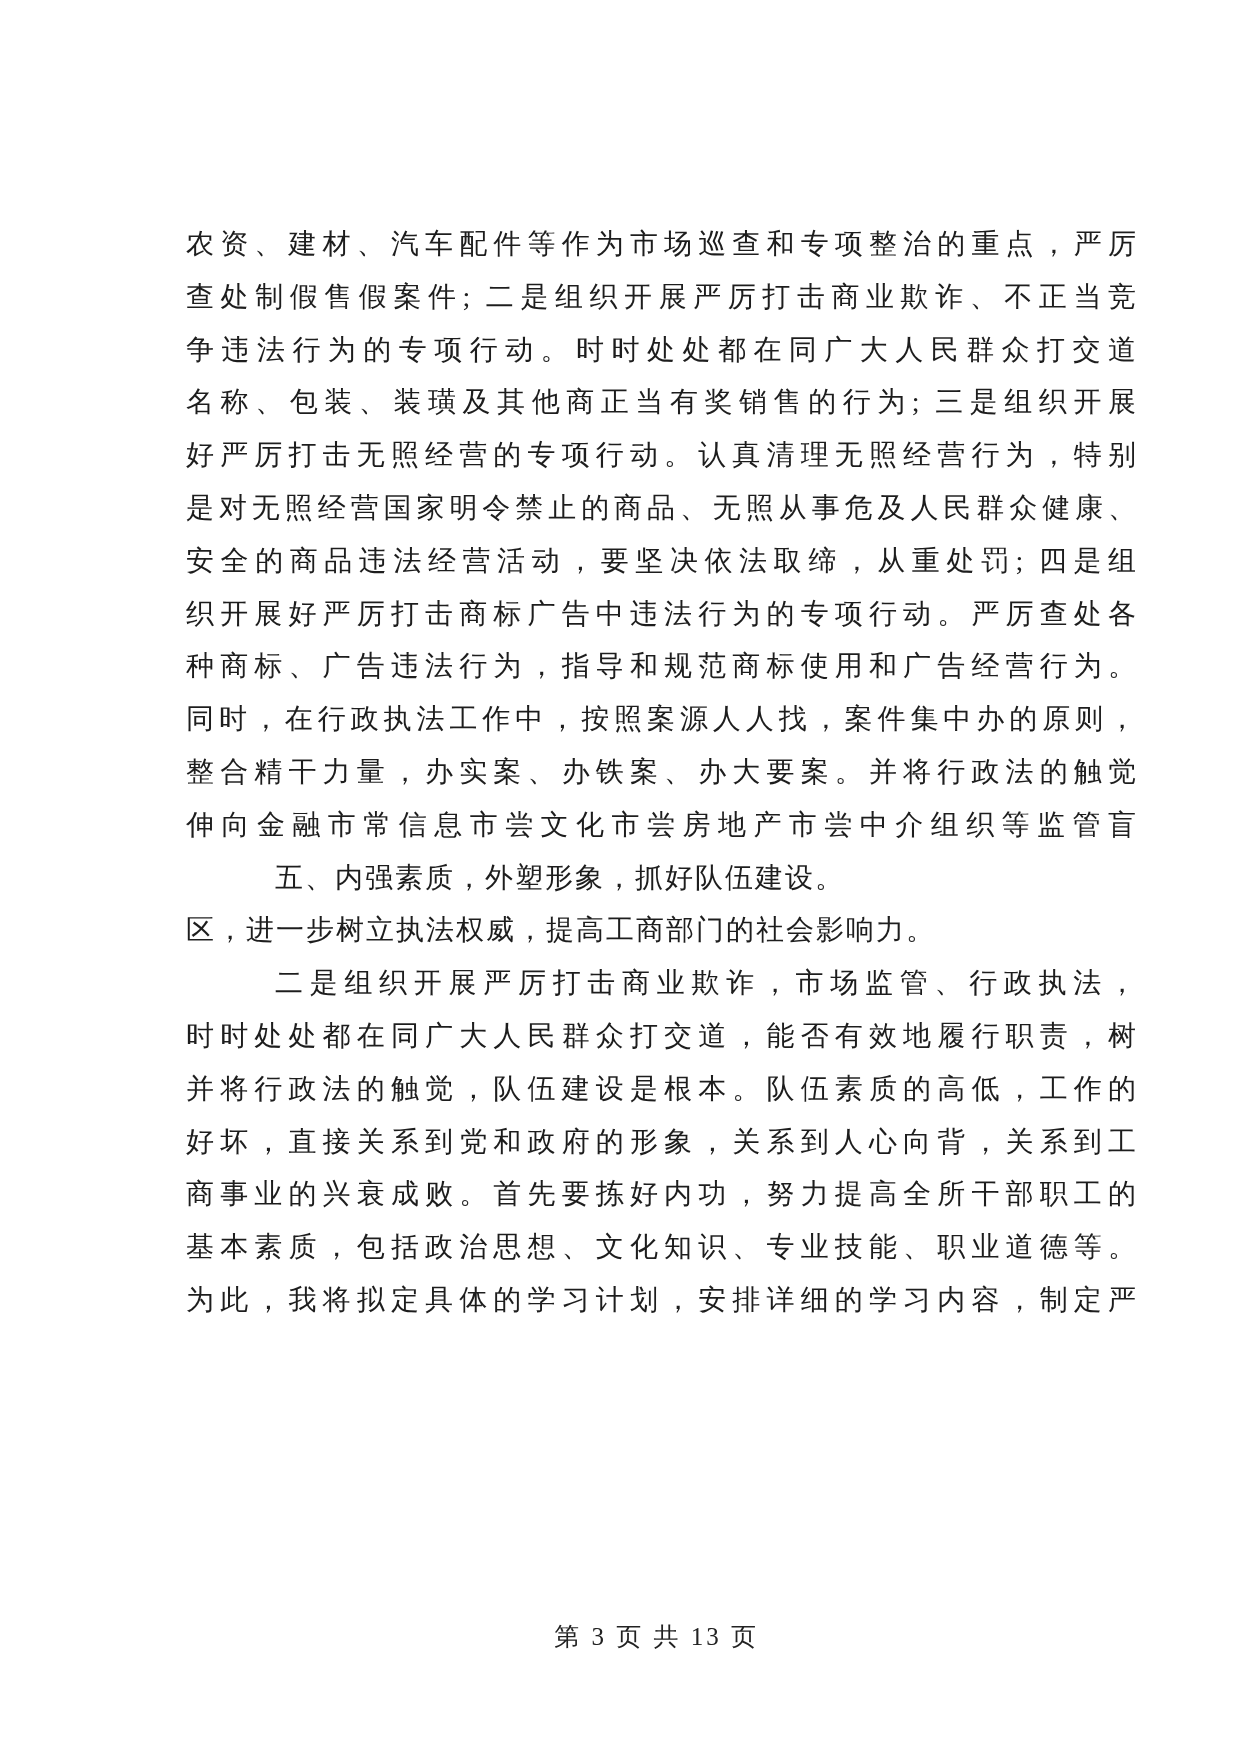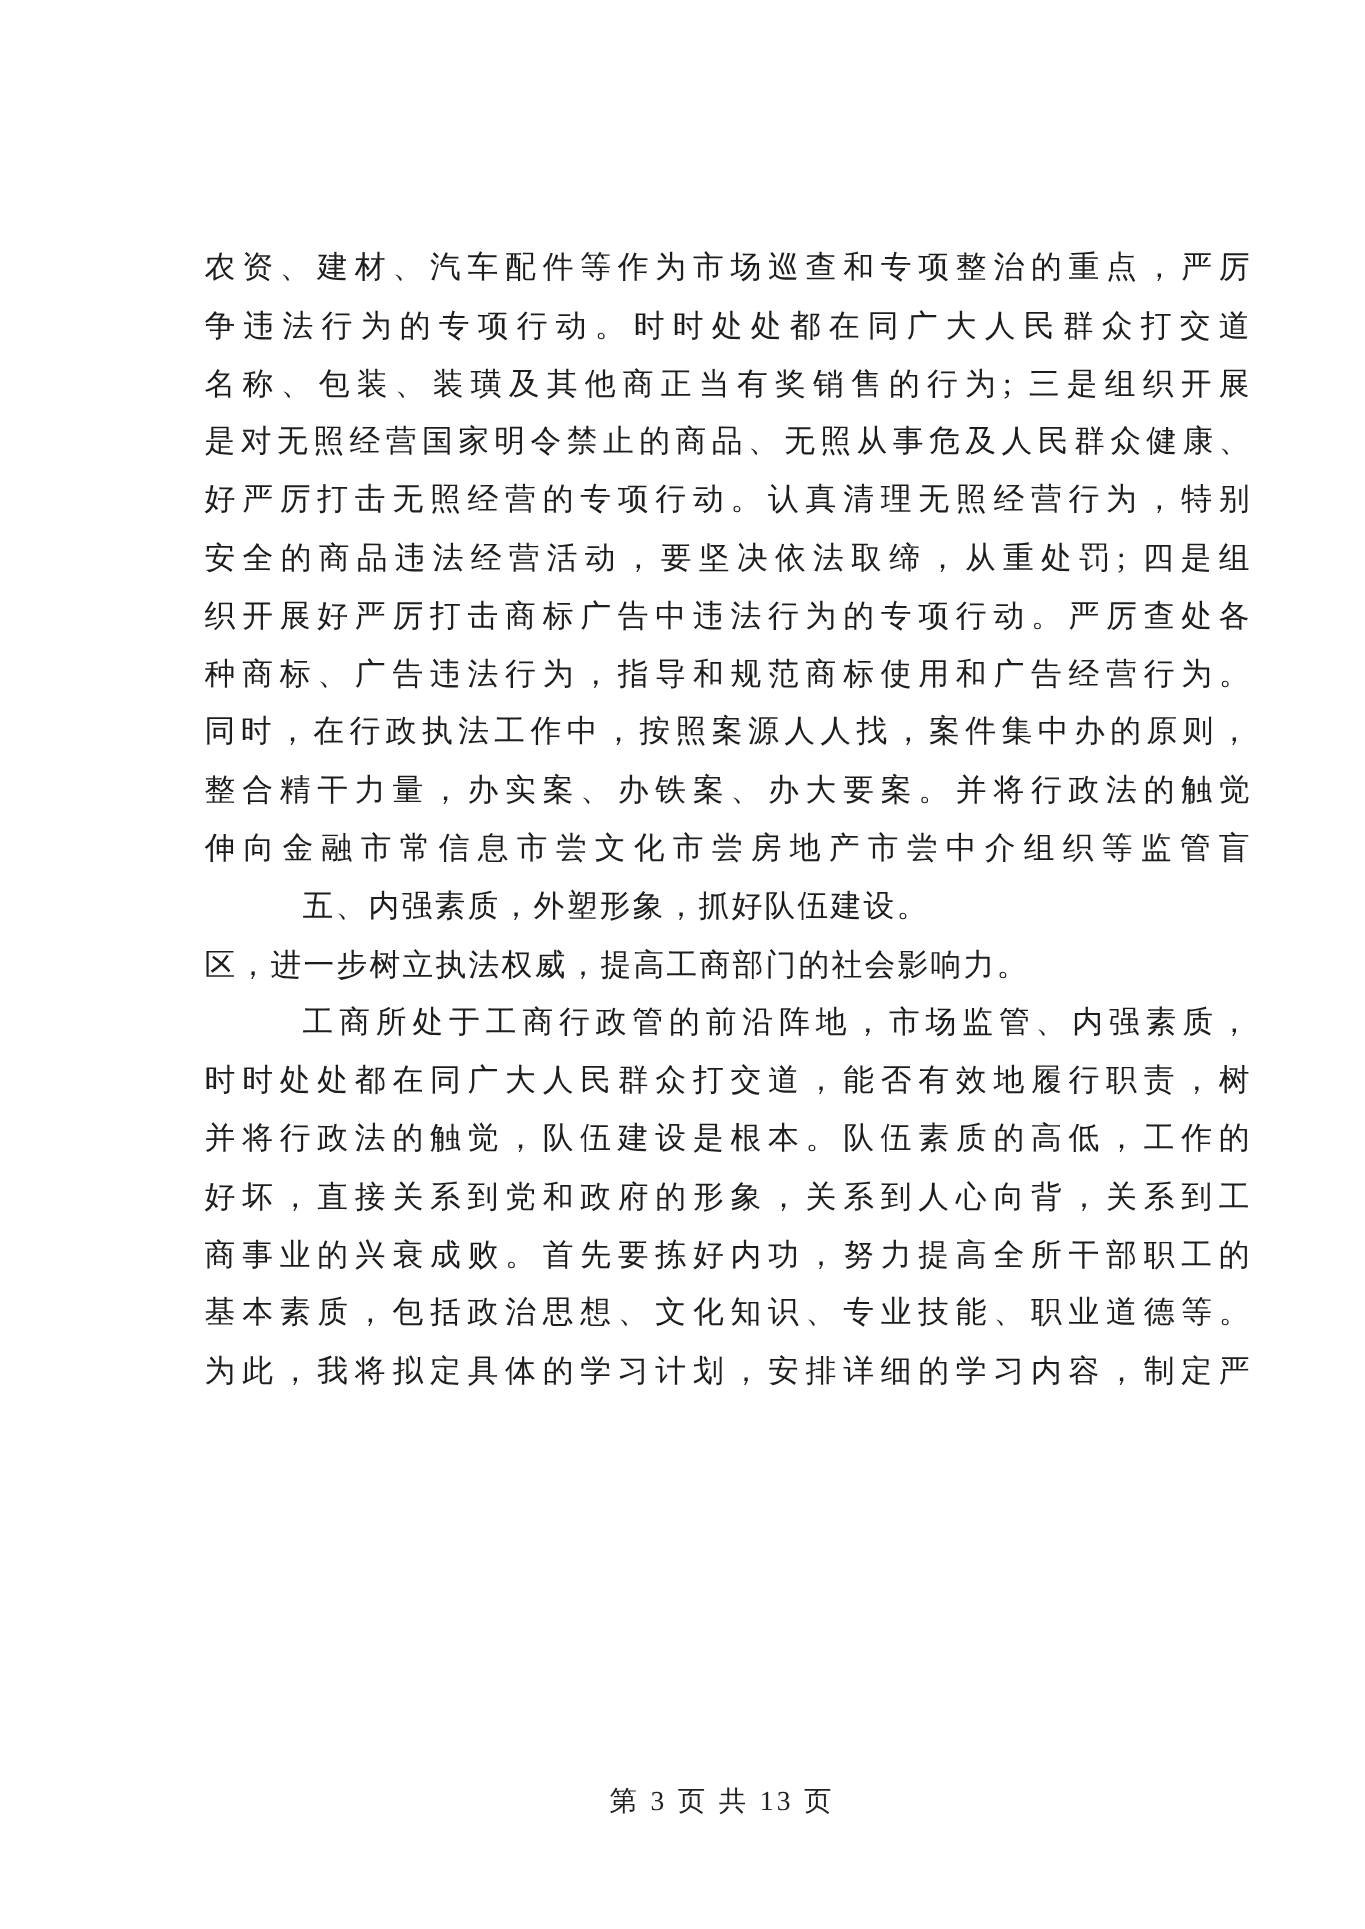--- a/index.html
+++ b/index.html
@@ -50,33 +50,34 @@
     letter-spacing: 3px;
     color: #222222;
   }
 </style>
 </head>
 <body>
 
 <div class="page">
   <div class="body-text">
     <div class="line j">农资、建材、汽车配件等作为市场巡查和专项整治的重点，严厉</div>
+    <div class="line j">查处制假售假案件; 二是组织开展严厉打击商业欺诈、不正当竞</div>
     <div class="line j">争违法行为的专项行动。时时处处都在同广大人民群众打交道</div>
     <div class="line j">名称、包装、装璜及其他商正当有奖销售的行为; 三是组织开展</div>
+    <div class="line j">好严厉打击无照经营的专项行动。认真清理无照经营行为，特别</div>
     <div class="line j">是对无照经营国家明令禁止的商品、无照从事危及人民群众健康、</div>
-    <div class="line j">好严厉打击无照经营的专项行动。认真清理无照经营行为，特别</div>
     <div class="line j">安全的商品违法经营活动，要坚决依法取缔，从重处罚; 四是组</div>
     <div class="line j">织开展好严厉打击商标广告中违法行为的专项行动。严厉查处各</div>
     <div class="line j">种商标、广告违法行为，指导和规范商标使用和广告经营行为。</div>
     <div class="line j">同时，在行政执法工作中，按照案源人人找，案件集中办的原则，</div>
     <div class="line j">整合精干力量，办实案、办铁案、办大要案。并将行政法的触觉</div>
     <div class="line j">伸向金融市常信息市尝文化市尝房地产市尝中介组织等监管盲</div>
     <div class="line indent">五、内强素质，外塑形象，抓好队伍建设。</div>
     <div class="line">区，进一步树立执法权威，提高工商部门的社会影响力。</div>
-    <div class="line j indent">工商所处于工商行政管的前沿阵地，市场监管、内强素质，</div>
+    <div class="line j indent">二是组织开展严厉打击商业欺诈，市场监管、行政执法，</div>
     <div class="line j">时时处处都在同广大人民群众打交道，能否有效地履行职责，树</div>
     <div class="line j">并将行政法的触觉，队伍建设是根本。队伍素质的高低，工作的</div>
     <div class="line j">好坏，直接关系到党和政府的形象，关系到人心向背，关系到工</div>
     <div class="line j">商事业的兴衰成败。首先要拣好内功，努力提高全所干部职工的</div>
     <div class="line j">基本素质，包括政治思想、文化知识、专业技能、职业道德等。</div>
     <div class="line j">为此，我将拟定具体的学习计划，安排详细的学习内容，制定严</div>
   </div>
 
   <div class="footer">第 3 页 共 13 页</div>
 </div>

